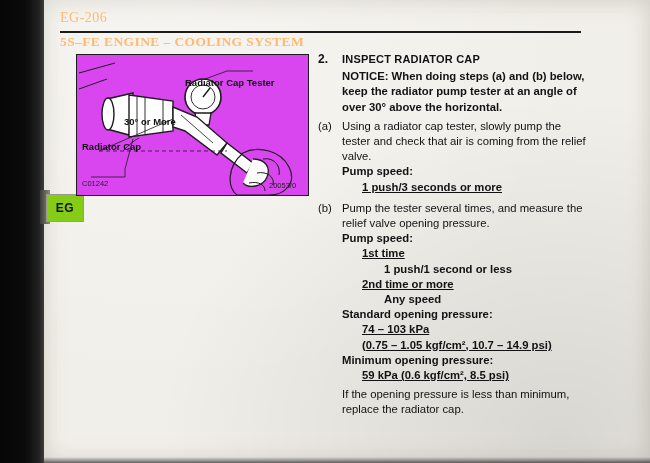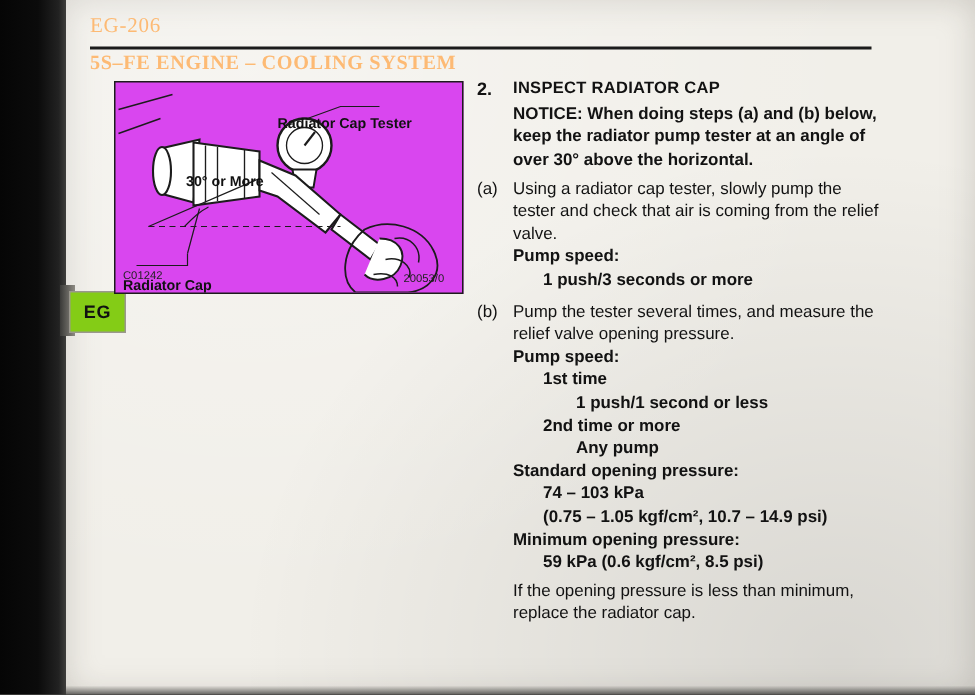--- a/index.html
+++ b/index.html
@@ -158,21 +158,21 @@
     font-weight: bold;
     font-size: 12px;
   }
   .step-title {
     font-weight: bold;
     font-size: 11px;
     letter-spacing: 0.2px;
   }
   .bold { font-weight: bold; }
   .ind1 { padding-left: 24px; }
-  .ind2 { padding-left: 44px; }
+  .ind2 { padding-left: 44px; text-decoration: underline; }
   .ind3 { padding-left: 66px; }
   .alpha {
     position: absolute;
     left: 0;
     font-size: 11.3px;
   }
   .hang { position: relative; padding-left: 24px; }
 
   
   #bottomshade {
@@ -235,21 +235,21 @@
       <path d="M22,96 L150,96" stroke="#1c1c1c" stroke-width="0.8" stroke-dasharray="4 3"></path>
       <path d="M22,96 L96,64" stroke="#1c1c1c" stroke-width="0.8"></path>
       <path d="M46,96 C52,90 56,86 62,83" stroke="#1c1c1c" stroke-width="0.8" fill="none"></path>
 
       <path d="M128,24 L150,16 L176,16" stroke="#1c1c1c" stroke-width="0.8" fill="none"></path>
       <path d="M48,114 L48,122 L14,122" stroke="#1c1c1c" stroke-width="0.8" fill="none"></path>
       <path d="M56,84 L48,114" stroke="#1c1c1c" stroke-width="0.8" fill="none"></path>
     </svg>
     <div class="fig-label" style="left:108px; top:22px;">Radiator Cap Tester</div>
     <div class="fig-label" style="left:47px; top:61px;">30° or More</div>
-    <div class="fig-label" style="left:5px; top:86px;margin-top:44px;">Radiator Cap</div>
+    <div class="fig-label" style="left:5px; top:86px;">Radiator Cap</div>
     <div class="fig-code" style="left:5px; top:124px;">C01242</div>
     <div class="fig-code" style="left:192px; top:126px;">20053/0</div>
   </div>
 
   <div id="body">
 
     <div class="blk hang" style="margin-bottom:2px;">
       <span class="num">2.</span>
       <span class="step-title">INSPECT RADIATOR CAP</span>
     </div>
@@ -266,21 +266,21 @@
 
     <div class="blk hang" style="margin-top:6px;">
       <span class="alpha">(b)</span>
       <span>Pump the tester several times, and measure the relief valve opening pressure.</span>
     </div>
 
     <div class="blk ind1 bold">Pump speed:</div>
     <div class="blk ind2 bold">1st time</div>
     <div class="blk ind3 bold">1 push/1 second or less</div>
     <div class="blk ind2 bold">2nd time or more</div>
-    <div class="blk ind3 bold">Any pump</div>
+    <div class="blk ind3 bold">Any speed</div>
     <div class="blk ind1 bold">Standard opening pressure:</div>
     <div class="blk ind2 bold">74 – 103 kPa</div>
     <div class="blk ind2 bold">(0.75 – 1.05 kgf/cm², 10.7 – 14.9 psi)</div>
     <div class="blk ind1 bold">Minimum opening pressure:</div>
     <div class="blk ind2 bold">59 kPa (0.6 kgf/cm², 8.5 psi)</div>
     <div class="blk ind1" style="margin-top:4px;">If the opening pressure is less than minimum, replace the radiator cap.</div>
 
   </div>
 
   <div id="bottomshade"></div>

